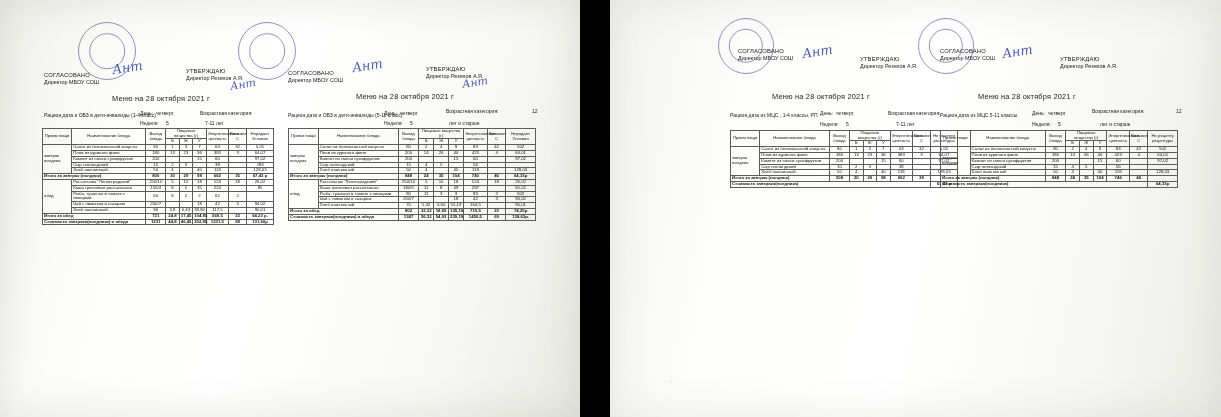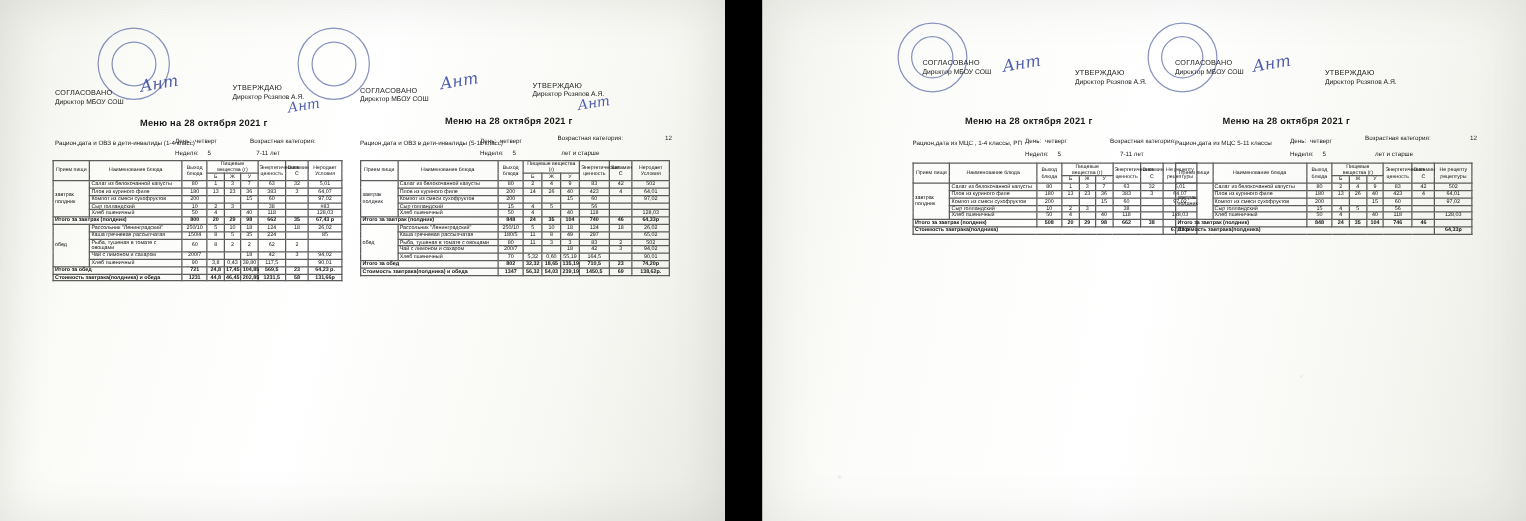--- a/index.html
+++ b/index.html
@@ -17,21 +17,21 @@
   .edgeL{position:absolute;left:0;top:0;width:8px;height:417px;background:#000;}
   .edgeM{position:absolute;left:580px;top:0;width:30px;height:417px;background:#000;}
   .edgeR{position:absolute;left:1213px;top:0;width:8px;height:417px;background:#000;}
 
   .sheet{position:absolute;}
 
   
   .hdr{position:absolute;font-size:5.6px;line-height:1.25;white-space:nowrap;}
   .hdr .ttl{font-size:5.8px;letter-spacing:.2px;}
   .hdr .sub{font-size:5.4px;}
-  .menu-title{position:absolute;font-size:7.4px;font-weight:bold;white-space:nowrap;letter-spacing:.2px;text-align:right;}
+  .menu-title{position:absolute;font-size:7.4px;font-weight:normal;white-space:nowrap;letter-spacing:.2px;text-align:right;}
   .meta{position:absolute;font-size:5px;white-space:nowrap;line-height:1.3;}
 
   
   .stamp{position:absolute;border:1.4px solid #2b3f8c;border-radius:50%;opacity:.55;}
   .stamp:after{content:"";position:absolute;left:50%;top:50%;width:60%;height:60%;
      transform:translate(-50%,-50%);border:1px solid #2b3f8c;border-radius:50%;}
   .sig{position:absolute;color:#26399a;font-family:"DejaVu Serif",serif;font-style:italic;
      font-size:13px;opacity:.8;transform:rotate(-9deg);white-space:nowrap;}
   .sig.sm{font-size:11px;}
 

